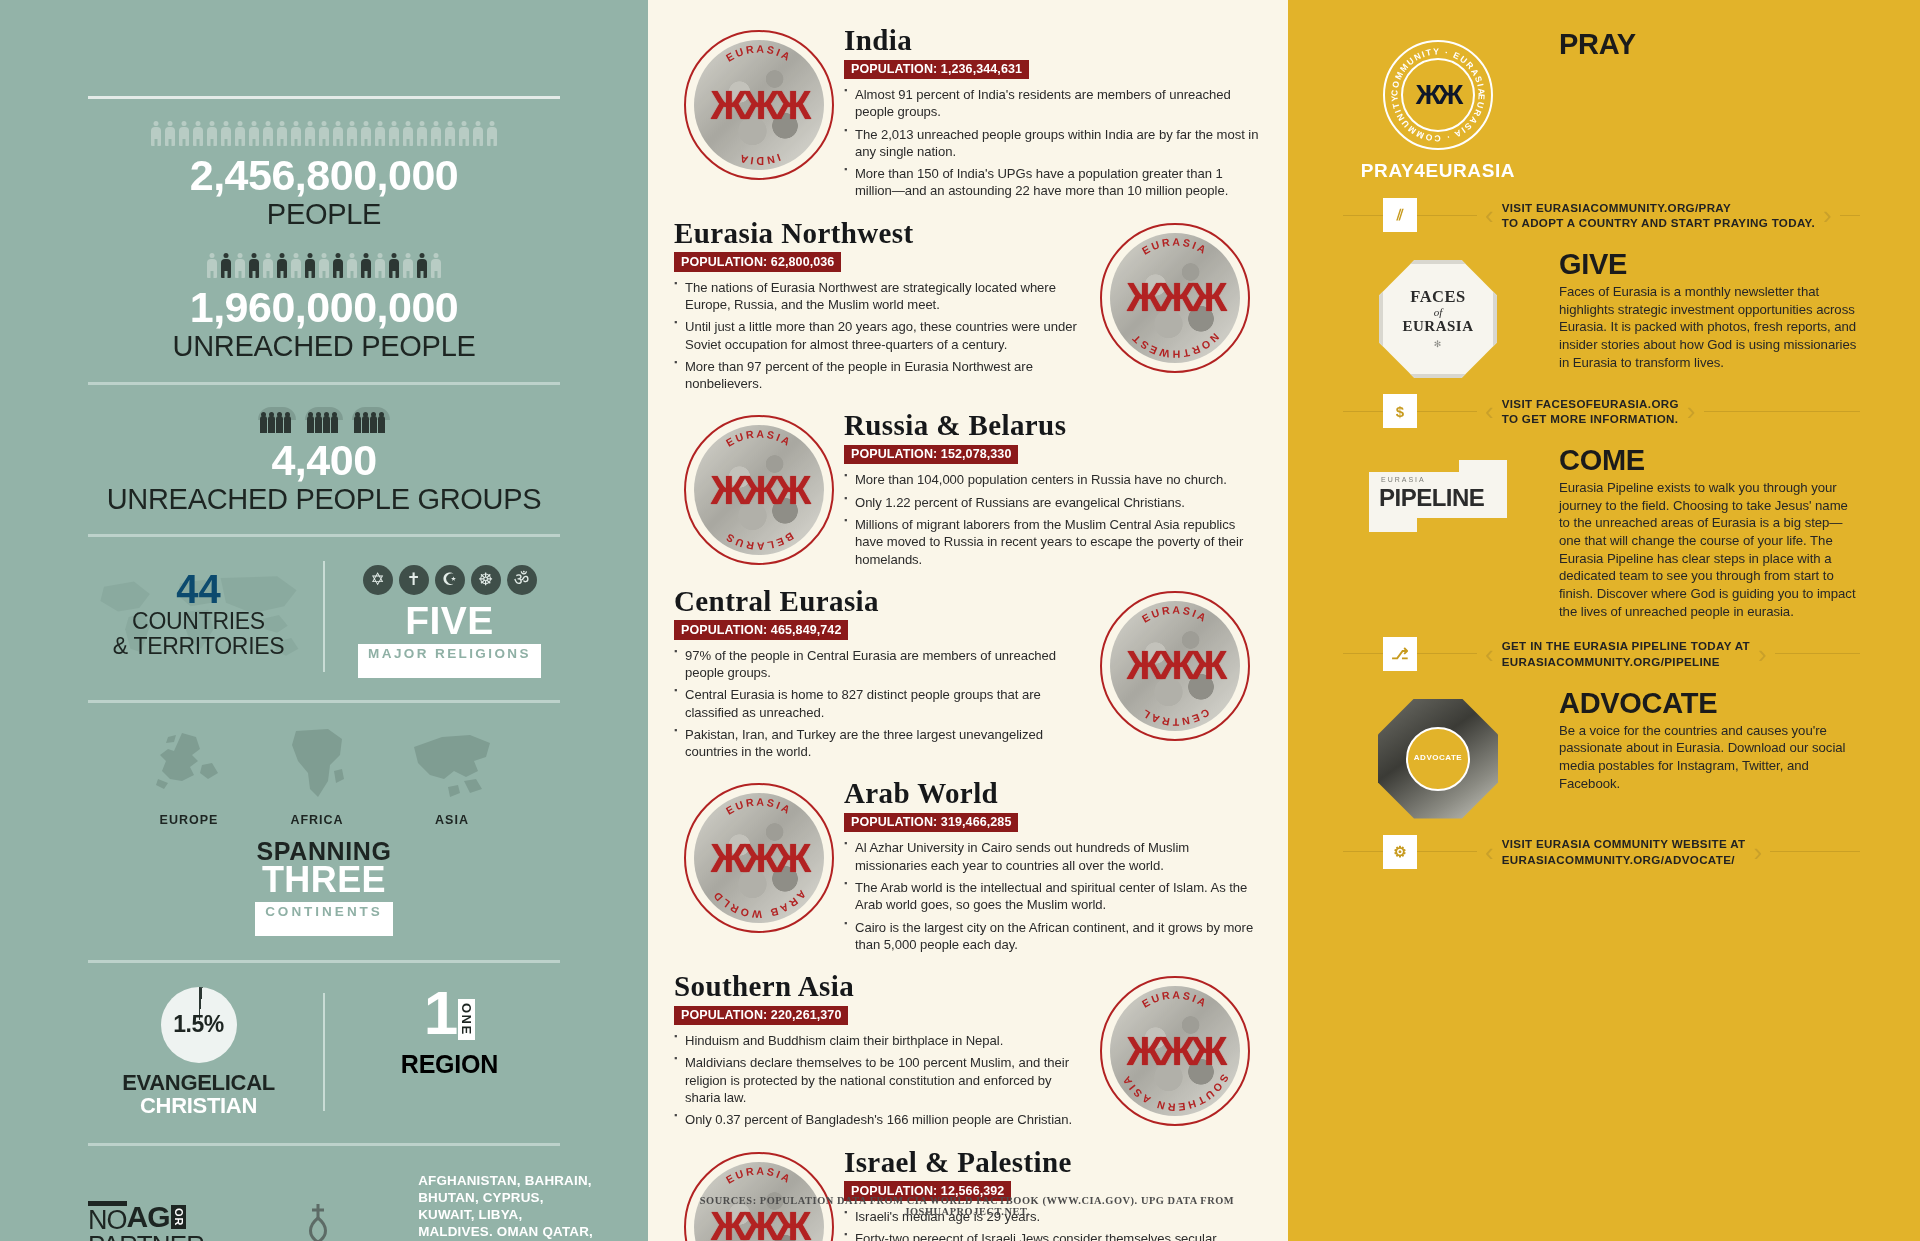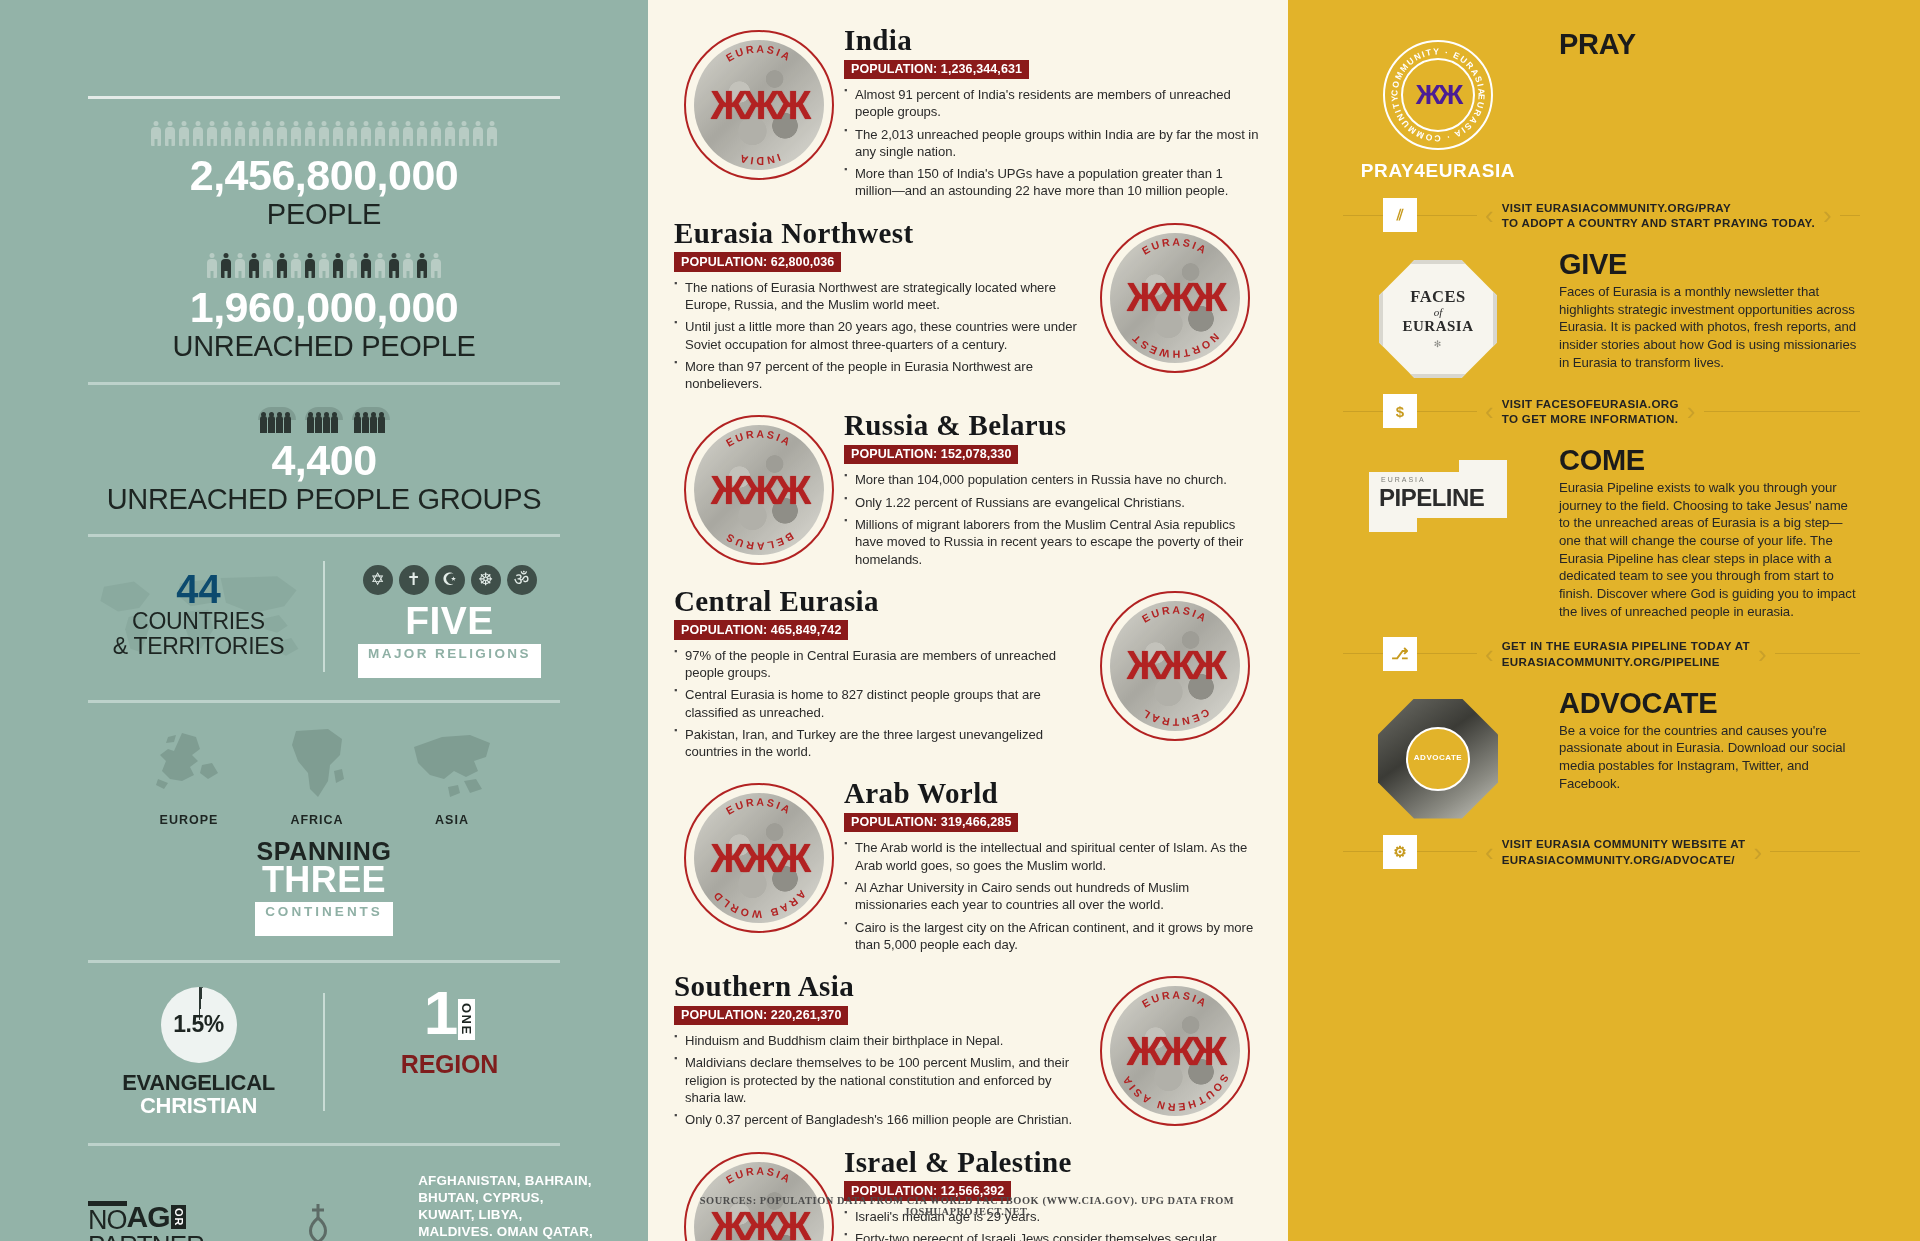--- a/index.html
+++ b/index.html
@@ -109,21 +109,21 @@
   .evang { font-size: 22px; font-weight:bold; color:#1d2522; line-height:1.05; margin-top:8px; letter-spacing:-.3px;}
   .evang .w { color:#fff; }
 
   .one-wrap { display:flex; flex-direction:column; align-items:center;}
   .one-row { display:flex; align-items:flex-end; gap:2px;}
   .one-num { font-size: 62px; font-weight:bold; color:#fff; line-height:.85; letter-spacing:-2px;}
   .one-vert {
     writing-mode: vertical-rl; font-size: 13px; font-weight:bold; letter-spacing:1.5px;
     background:#fff; color:#1d2522; padding: 4px 2px; line-height:1;
   }
-  .region-word { font-size: 25px; font-weight:bold; color:#7f1d1d; margin-top:10px; letter-spacing:-.2px;}
+  .region-word { font-size: 25px; font-weight:bold; color:#000000; margin-top:10px; letter-spacing:-.2px;}
 
   .noag-row { display:flex; align-items:center; gap: 20px; width:100%;}
   .noag-left { display:flex; align-items:center; gap: 14px;}
   .noag-text { line-height: 1.0; }
   .noag-l1 { display:flex; align-items:center; }
   .noag-no {
     font-size:27px; font-weight:400; color:#1d2522; letter-spacing:-1px;
     border-top: 5px solid #1d2522; padding-top:1px;
   }
   .noag-ag { font-size:30px; font-weight:bold; color:#1d2522; letter-spacing:-1px;}
@@ -208,21 +208,21 @@
   .r-txt-col { flex:1; }
   .r-head { font-size: 29px; font-weight: bold; color:#1b1b1b; letter-spacing:-.3px; line-height:1; margin-bottom:4px;}
   .r-body { font-size: 13.2px; color:#262626; line-height:1.34; letter-spacing:-.05px;}
 
   .p4e-seal {
     width: 110px; height: 110px; border-radius:50%; border:2.5px solid #fff;
     display:flex; align-items:center; justify-content:center; position:relative;
   }
   .p4e-seal .in { width: 74px; height:74px; border-radius:50%; border:2px solid #fff;
     display:flex; align-items:center; justify-content:center; }
-  .p4e-seal .em2 { color:#4c1d95; font-size:28px; font-weight:bold; letter-spacing:-3px; }
+  .p4e-seal .em2 { color:#0f172a; font-size:28px; font-weight:bold; letter-spacing:-3px; }
   .p4e-seal .rt { position:absolute; inset:0; }
   .p4e-seal .rt svg { width:100%; height:100%; }
   .p4e-seal .rt text { font-size: 9px; font-weight:bold; letter-spacing:1.6px; fill:#fff;
     font-family:"Liberation Sans", sans-serif; }
   .p4e-label { font-size:19px; font-weight:bold; color:#fff; letter-spacing:.6px; margin-top:10px;}
 
   .faces-badge {
     width: 118px; height: 118px; position:relative;
     display:flex; align-items:center; justify-content:center;
   }
@@ -735,22 +735,22 @@
                   <defs>
                     <path id="arcT4" d="M 18 75 A 57 57 0 0 1 132 75"></path>
                     <path id="arcB4" d="M 132 75 A 57 57 0 0 1 18 75"></path>
                   </defs>
                   <text><textPath href="#arcT4" startOffset="50%" text-anchor="middle">EURASIA</textPath></text>
                   <text><textPath href="#arcB4" startOffset="50%" text-anchor="middle">ARAB WORLD</textPath></text>
                 </svg></div>
             </div>
           </div>
           <div class="txt-col"><div class="r-title">Arab World</div><div class="pop-bar"><span class="k">POPULATION:</span> <span class="v">319,466,285</span></div><ul class="bullets">
+              <li>Al Azhar University in Cairo sends out hundreds of Muslim missionaries each year to countries all over the world.</li>
               <li>The Arab world is the intellectual and spiritual center of Islam. As the Arab world goes, so goes the Muslim world.</li>
-              <li>Al Azhar University in Cairo sends out hundreds of Muslim missionaries each year to countries all over the world.</li>
               <li>Cairo is the largest city on the African continent, and it grows by more than 5,000 people each day.</li>
             </ul></div>
         </div>
         <div class="region rev">
           <div class="seal-col">
             <div class="seal">
               <div class="inner-art"></div>
               <div class="em">ЖЖЖ</div>
               <div class="ring-text"><svg viewBox="0 0 150 150">
                   <defs>

